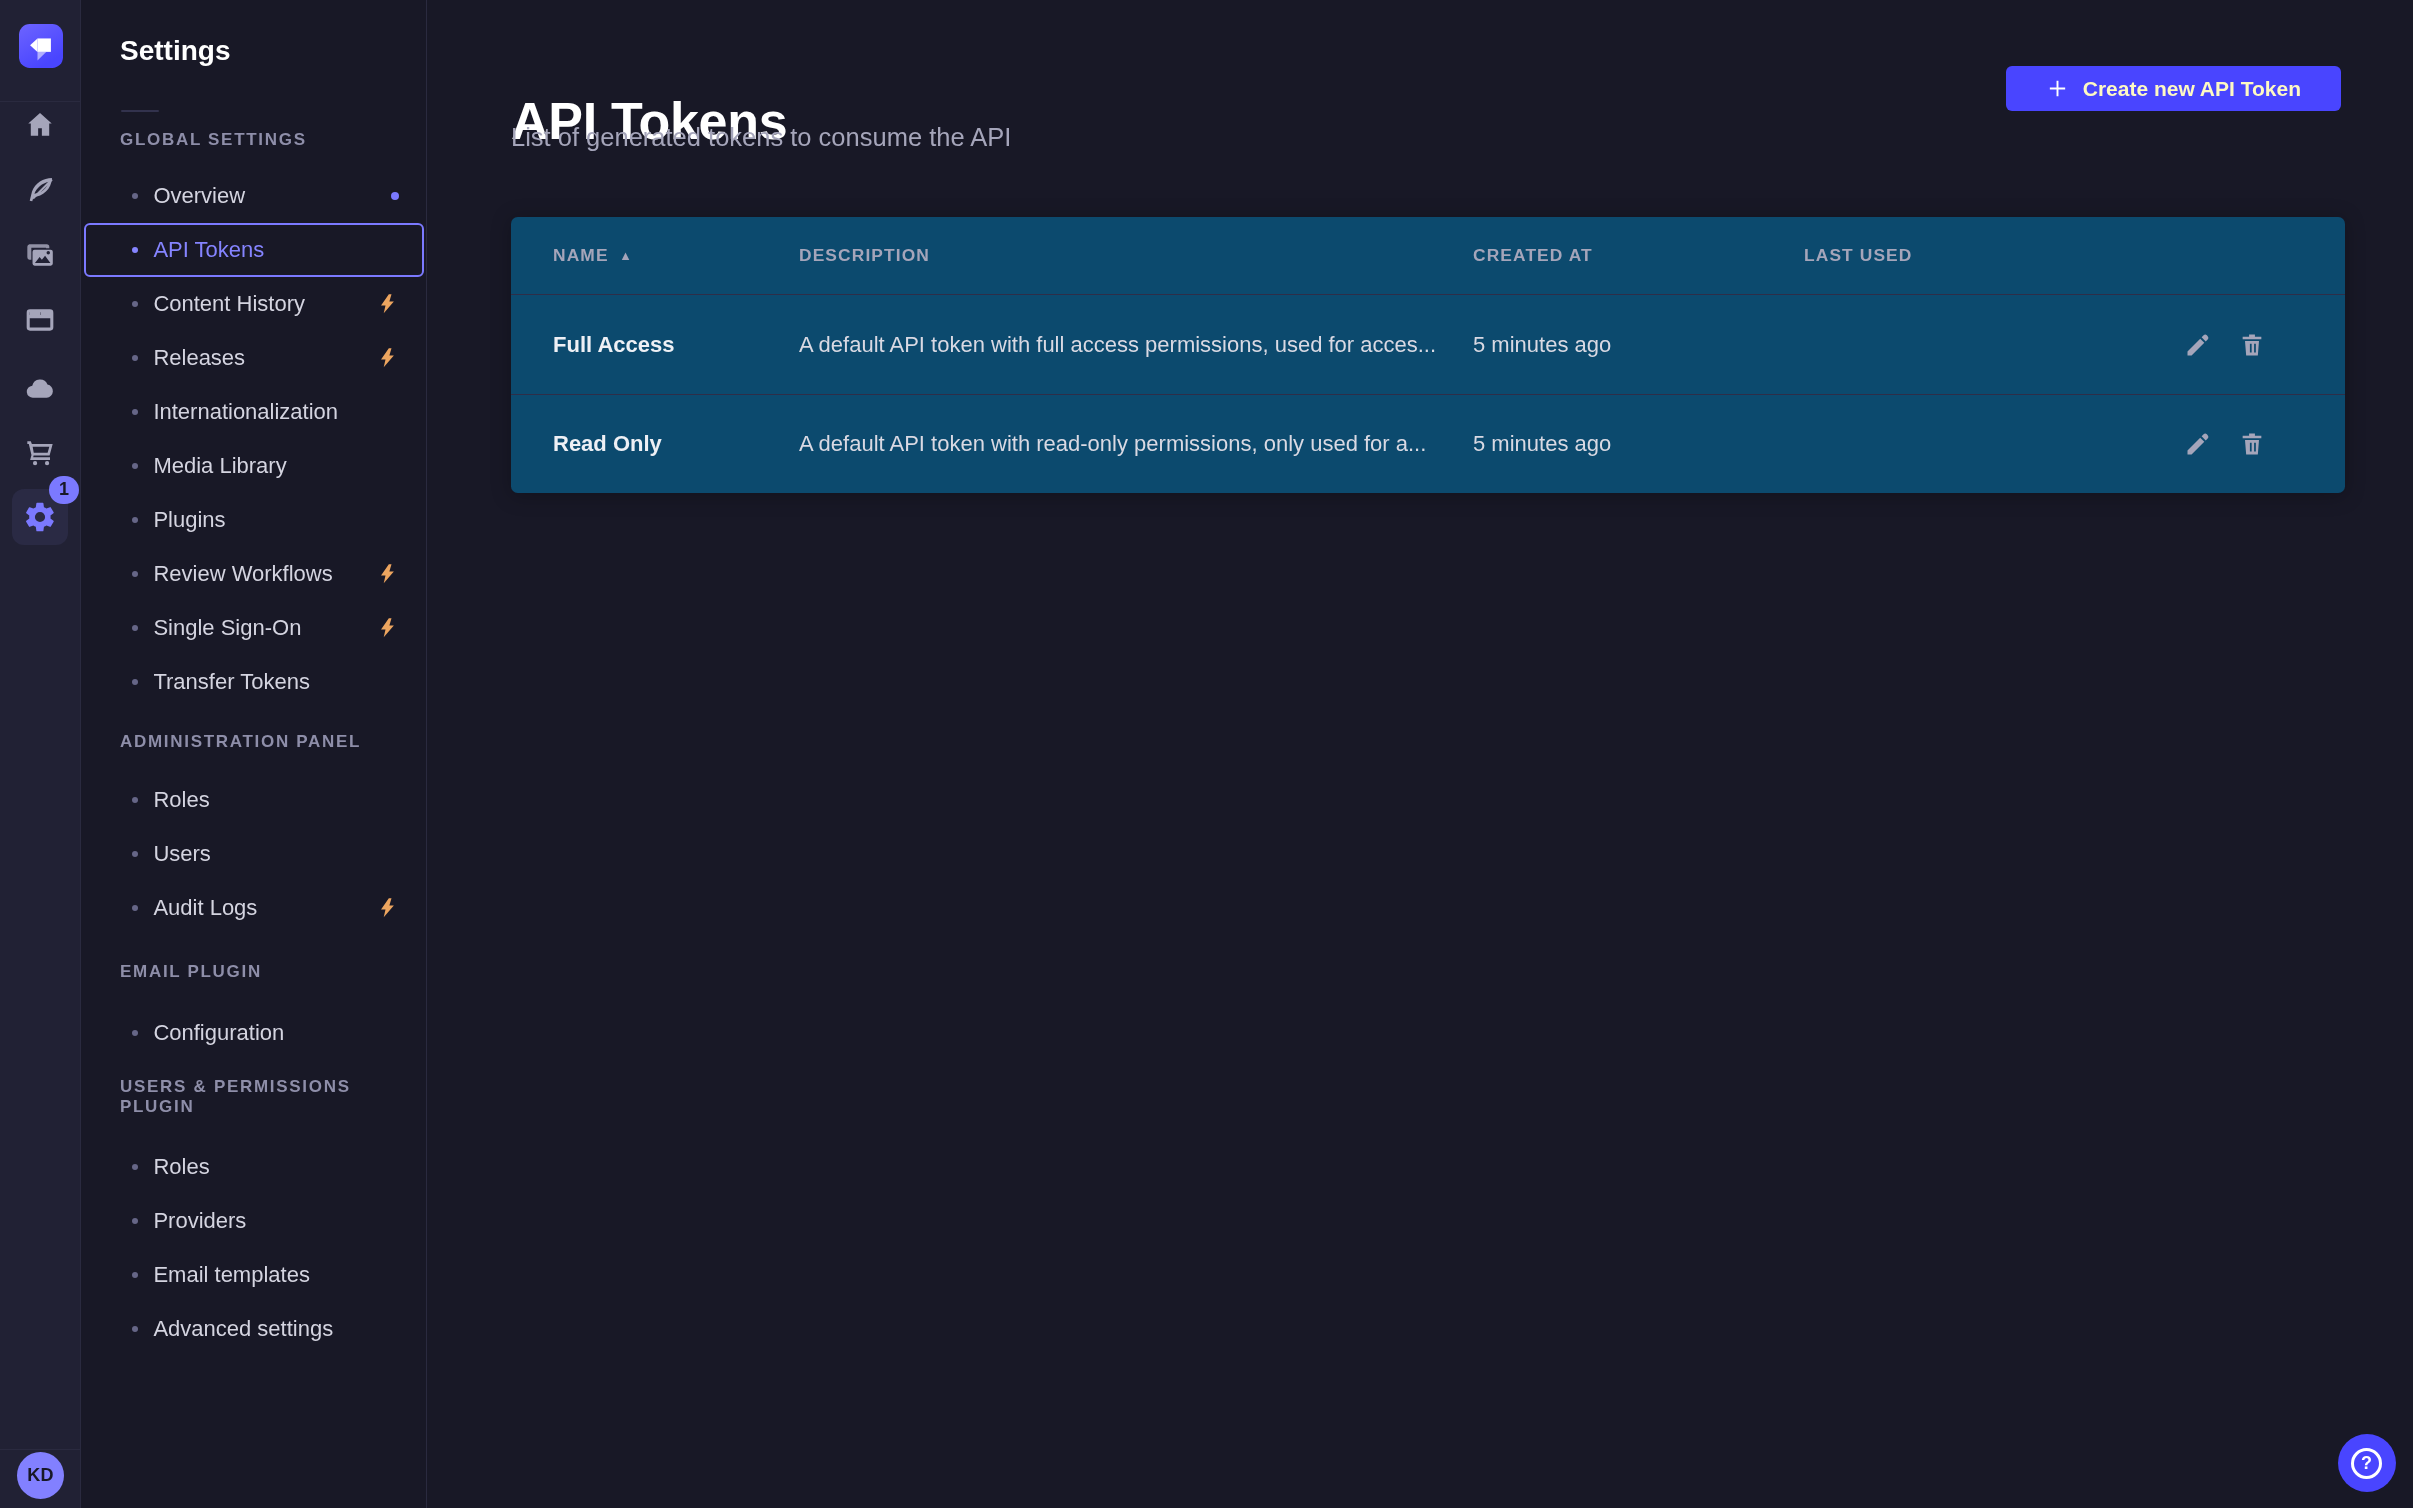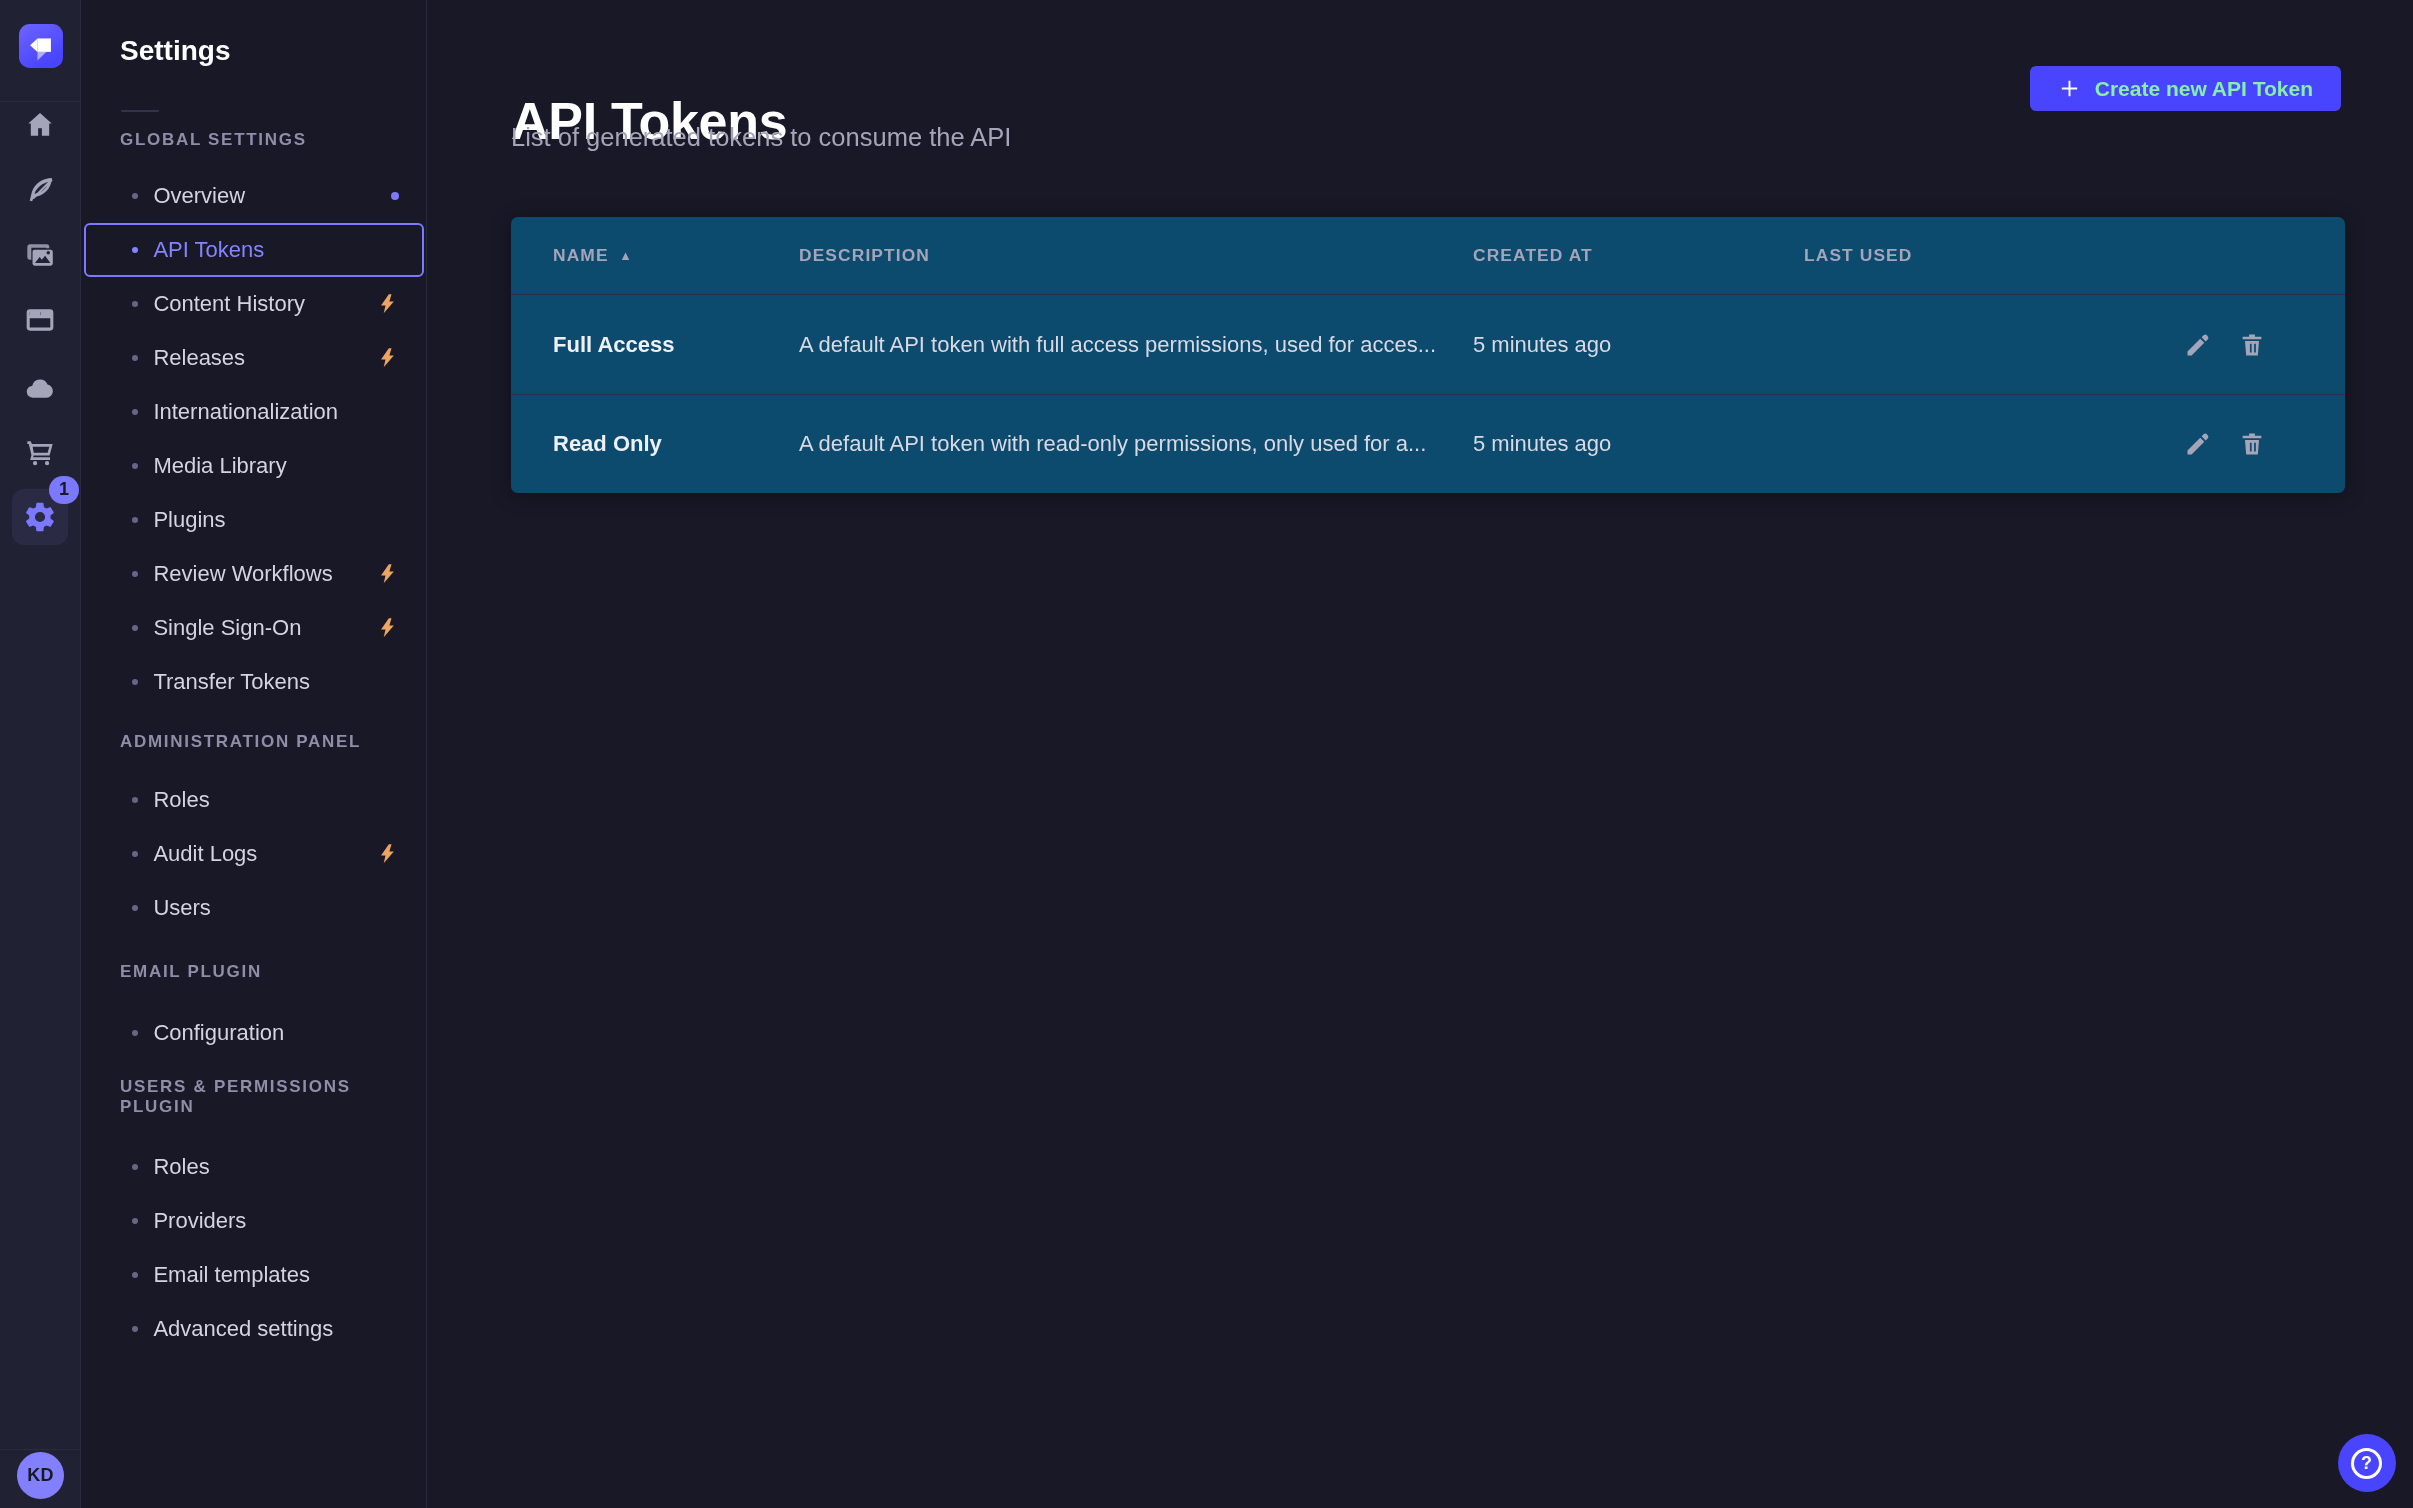--- a/index.html
+++ b/index.html
@@ -39,21 +39,21 @@
   .nav-item.selected{border:2px solid #7b79ff;color:#8584ff;background:#181826;padding-left:46px;}
   .nav-item.selected .bullet{background:#8584ff;}
   .notif-dot{margin-left:auto;width:8px;height:8px;border-radius:50%;background:#7b79ff;}
   .bolt{margin-left:auto;width:21.5px;height:21.5px;}
   .bolt svg{width:21.5px;height:21.5px;fill:#eda55f;}
   
   .main{position:absolute;left:427px;top:0;right:0;bottom:0;background:#181826;}
   .page-title{position:absolute;left:84px;top:56px;font-size:52px;font-weight:700;color:#ffffff;letter-spacing:-0.3px;}
   .page-subtitle{position:absolute;left:84px;top:123px;font-size:25.5px;color:#a5a5ba;}
   .create-btn{position:absolute;right:72px;top:66px;height:45px;display:flex;align-items:center;gap:13.4px;
-              background:#4945ff;border:none;border-radius:6px;padding:0 28px;color:#86efac;
+              background:#4945ff;border:none;border-radius:6px;padding:0 40px;color:#fef9c3;
               font-size:21px;font-weight:600;font-family:inherit;cursor:pointer;}
   .create-btn svg{width:23px;height:23px;fill:#ffffff;}
   
   .card{position:absolute;left:84px;top:217px;width:1834px;height:276px;background:#0c4a6e;border-radius:6.7px;
         box-shadow:0 2.7px 20px rgba(0,0,0,.25);box-sizing:border-box;}
   .thead,.trow{display:grid;grid-template-columns:246px 674px 331px 1fr 161px;align-items:center;
                padding-left:42px;box-sizing:border-box;}
   .thead{height:78px;border-bottom:1.3px solid #2e2e48;}
   .th{font-size:17.4px;font-weight:600;letter-spacing:1.1px;color:#a5a5ba;display:flex;align-items:center;cursor:pointer;}
   .sort-arrow{margin-left:10.7px;font-size:12.7px;color:#a5a5ba;}
@@ -193,28 +193,28 @@
     </ul>
 
     <div class="section-label">ADMINISTRATION PANEL</div>
     <ul class="nav-list mt31">
       <li class="nav-item">
         <span class="bullet"></span>
         <span>Roles</span>
       </li>
       <li class="nav-item">
         <span class="bullet"></span>
+        <span>Users</span>
+      </li>
+      <li class="nav-item">
+        <span class="bullet"></span>
         <span>Audit Logs</span>
         <span class="bolt"><svg viewBox="0 0 24 24">
               <path d="M13.2 1.5 4.5 14h5l-2 8.5L18.8 9.5h-5l2.4-8z"></path>
             </svg></span>
-      </li>
-      <li class="nav-item">
-        <span class="bullet"></span>
-        <span>Users</span>
       </li>
     </ul>
 
     <div class="section-label mt40">EMAIL PLUGIN</div>
     <ul class="nav-list mt36">
       <li class="nav-item">
         <span class="bullet"></span>
         <span>Configuration</span>
       </li>
     </ul>

